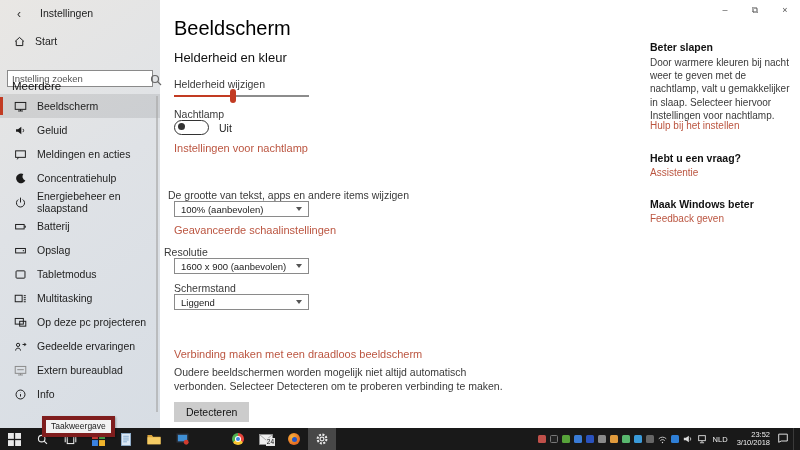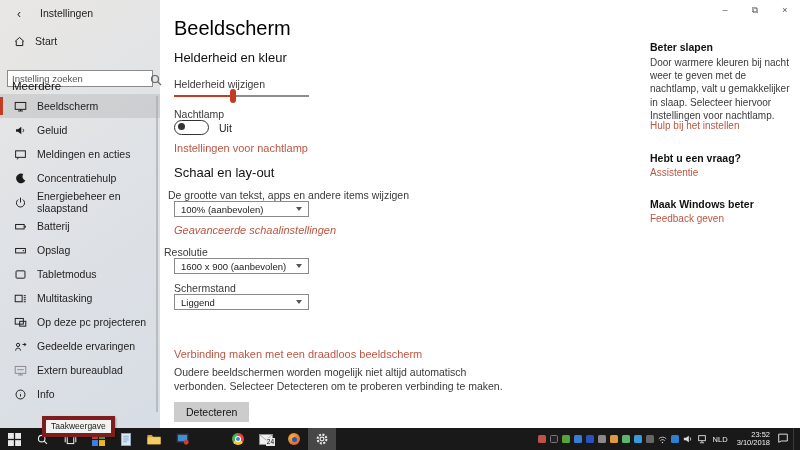--- a/index.html
+++ b/index.html
@@ -269,27 +269,26 @@
 
   <div class="abs lbl" style="left:174px; top:108px;">Nachtlamp</div>
   <div class="abs toggle-row" style="left:174px; top:120px;">
     <div class="toggle">
         <div class="toggle-knob"></div>
       </div>
     <span class="toggle-state">Uit</span>
   </div>
   <div class="abs link" style="left:174px; top:142px;">Instellingen voor nachtlamp</div>
 
-  <div class="abs h2" style="left:174px; top:165px;">Schaal en lay-out</div>
   <div class="abs lbl" style="left:168px; top:189px;">De grootte van tekst, apps en andere items wijzigen</div>
   <div class="abs select" style="left:174px; top:201px;">
     <span>100% (aanbevolen)</span>
     <span class="chev"></span>
   </div>
-  <div class="abs link" style="left:174px; top:224px;font-style:italic;">Geavanceerde schaalinstellingen</div>
+  <div class="abs link" style="left:174px; top:224px;">Geavanceerde schaalinstellingen</div>
   <div class="abs lbl" style="left:164px; top:246px;">Resolutie</div>
   <div class="abs select" style="left:174px; top:258px;">
     <span>1600 x 900 (aanbevolen)</span>
     <span class="chev"></span>
   </div>
   <div class="abs lbl" style="left:174px; top:282px;">Schermstand</div>
   <div class="abs select" style="left:174px; top:294px;">
     <span>Liggend</span>
     <span class="chev"></span>
   </div>

